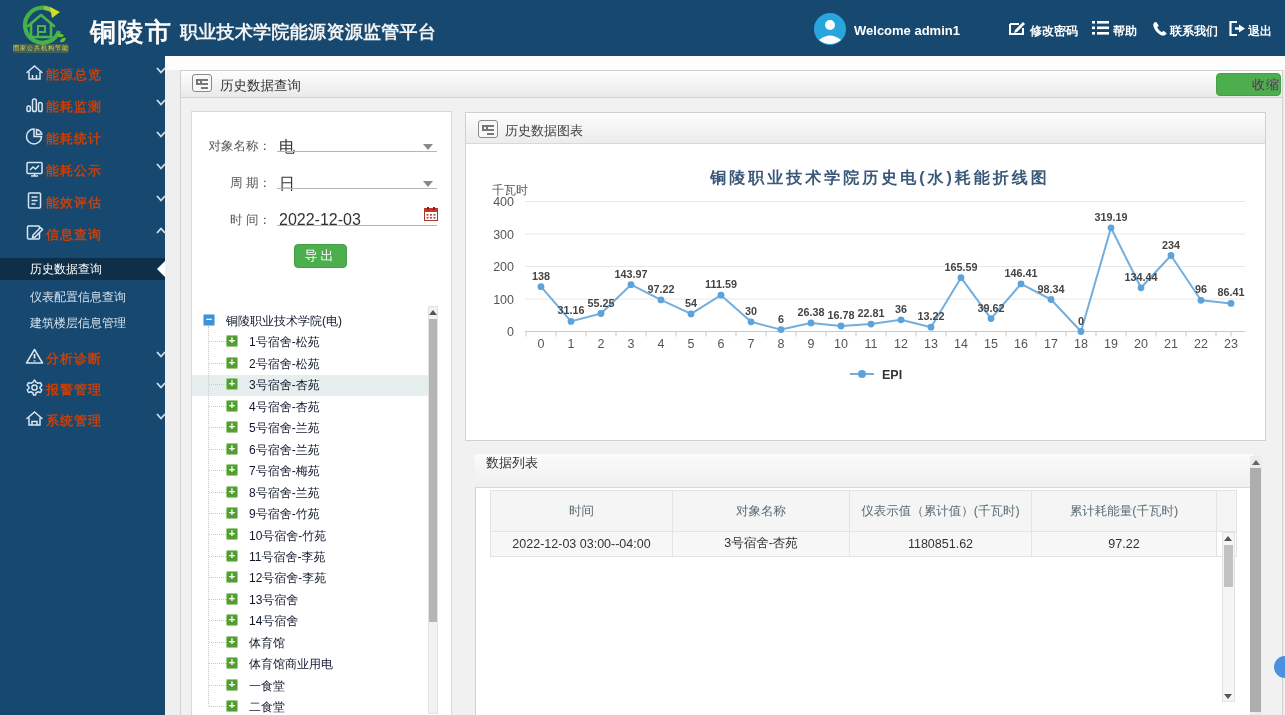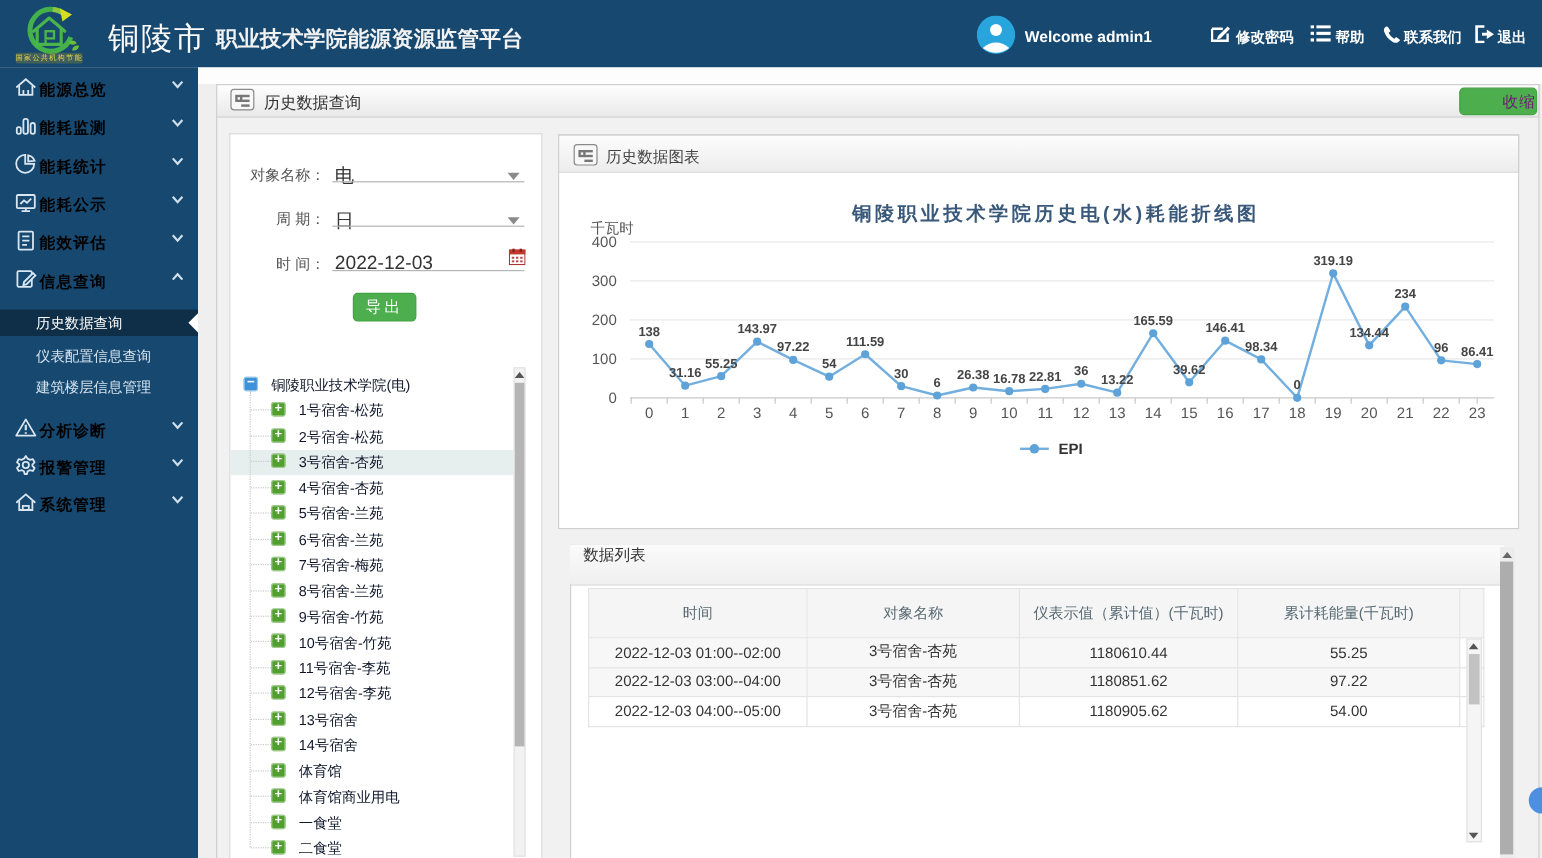--- a/index.html
+++ b/index.html
@@ -2,21 +2,21 @@
 <html><head>
 <meta charset="utf-8">
 <style>
 *{margin:0;padding:0;box-sizing:border-box}
 html,body{width:1285px;height:715px;overflow:hidden;font-family:"Liberation Sans",sans-serif;background:#efefef}
 .abs{position:absolute}
 #header{position:absolute;left:0;top:0;width:1285px;height:56px;background:#17486f}
 #sidebar{position:absolute;left:0;top:56px;width:165px;height:659px;background:#17486f}
 #contentbg{position:absolute;left:165px;top:56px;width:1120px;height:659px;background:#efefef}
 #topwhite{position:absolute;left:165px;top:56px;width:1120px;height:14px;background:#fdfdfd}
-.mitem{position:absolute;left:0;width:165px;height:32px;color:#000000;font-size:13px}
+.mitem{position:absolute;left:13px;width:165px;height:32px;color:#c2410c;font-size:13px}
 .mitem .txt{position:absolute;left:33px;top:8px;font-weight:bold;letter-spacing:1px}
 .mitem svg.ic{position:absolute;left:12px;top:5px}
 .mitem .chev{position:absolute;right:12px;top:9px}
 .sub{position:absolute;left:0;width:165px;height:26px;color:#d5e2ee;font-size:12px}
 .sub .txt{position:absolute;left:30px;top:6px}
 .sub.sel{background:#0e2f47;color:#fff}
 .hicon{color:#fff;font-size:12px;font-weight:bold}
 #opanel{position:absolute;left:180px;top:70px;width:1103px;height:645px;background:#f1f1f1;border:1px solid #d0d0d0;border-bottom:none}
 #ophead{position:absolute;left:180px;top:70px;width:1103px;height:28px;background:linear-gradient(#fefefe,#e9e9e9);border:1px solid #d0d0d0}
 .phicon{display:inline-block;width:20px;height:18px;border:1px solid #8a8a8a;border-radius:3px;position:relative;background:#f8f8f8}
@@ -60,21 +60,21 @@
 <path d="M41 9 A17.5 17.5 0 1 0 45 27" fill="none" stroke="#45b14a" stroke-width="4.2"></path>
 <path d="M41 9 A17.5 17.5 0 0 0 30 4" fill="none" stroke="#8cc63f" stroke-width="4.2"></path>
 <path d="M36 3 L46 8 L38 14 Z" fill="#d6de23"></path>
 <path d="M14 22 L27 11 L40 22" fill="none" stroke="#4ab54a" stroke-width="2.6" stroke-linejoin="round" stroke-linecap="round"></path>
 <path d="M17 20 V33 H37 V20" fill="none" stroke="#4ab54a" stroke-width="2.6" stroke-linecap="round"></path>
 <rect x="24" y="22" width="7" height="6" fill="none" stroke="#4ab54a" stroke-width="2"></rect>
 <path d="M24 33 V29" stroke="#4ab54a" stroke-width="2"></path>
 <path d="M43 31 q5 -3 7 1 q-5 3 -7 -1 M46 38 q1 -5 6 -4 q-1 5 -6 4" fill="#6abf3a"></path>
 </svg>
 <div class="abs" style="left:13px;top:44px;width:56px;text-align:center;font-size:6px;color:#e8d44d;background:rgba(190,170,20,.25);border-radius:2px;letter-spacing:1px">国家公共机构节能</div>
-<div class="abs" style="left:90px;top:15px;color:#fafafa;font-size:26px;font-weight:normal;letter-spacing:1.5px">铜陵市</div>
+<div class="abs" style="left:90px;top:15px;color:#fafafa;font-size:26px;font-weight:bold;letter-spacing:1.5px">铜陵市</div>
 <div class="abs" style="left:180px;top:20px;color:#f2f2f2;font-size:18px;font-weight:bold;letter-spacing:0.3px">职业技术学院能源资源监管平台</div>
 
 <svg class="abs" style="left:814px;top:13px" width="32" height="32" viewBox="0 0 32 32">
 <circle cx="16" cy="16" r="16" fill="#29a5dd"></circle>
 <circle cx="16" cy="12" r="5" fill="#fff"></circle>
 <path d="M5 27 q11 -9 22 0 q-5 4 -11 4 q-6 0 -11 -4" fill="#fff"></path>
 </svg>
 <div class="abs hicon" style="left:854px;top:23px;font-size:13px">Welcome admin1</div>
 <svg class="abs" style="left:1009px;top:21px" width="16" height="15" viewBox="0 0 16 15">
 <path d="M1 3 h9 M1 3 v10 h13 v-6" fill="none" stroke="#fff" stroke-width="2"></path>
@@ -438,40 +438,26 @@
       <tr>
         <th>时间</th>
         <th>对象名称</th>
         <th>仪表示值（累计值）(千瓦时)</th>
         <th>累计耗能量(千瓦时)</th>
         <th></th>
       </tr>
     </thead>
     <tbody>
 <tr class="odd">
-        <td>2022-12-03 01:00--02:00</td>
-        <td>3号宿舍-杏苑</td>
-        <td>1180610.44</td>
-        <td>55.25</td>
-        <td style="background:#fff"></td>
-      </tr>
-<tr class="odd">
         <td>2022-12-03 03:00--04:00</td>
         <td>3号宿舍-杏苑</td>
         <td>1180851.62</td>
         <td>97.22</td>
         <td style="background:#fff"></td>
       </tr>
-<tr>
-        <td>2022-12-03 04:00--05:00</td>
-        <td>3号宿舍-杏苑</td>
-        <td>1180905.62</td>
-        <td>54.00</td>
-        <td style="background:#fff"></td>
-      </tr>
 </tbody>
   </table>
 
 <div class="sbar" style="left:1222px;top:532px;width:13px;height:170px;background:#f5f5f5"></div>
 <div class="sarr up" style="left:1224px;top:536px"></div>
 <div class="sthumb" style="left:1224px;top:545px;width:9px;height:42px;background:#c2c2c2"></div>
 <div class="sarr dn" style="left:1224px;top:694px"></div>
 
 <div class="sbar" style="left:1250px;top:456px;width:12px;height:259px;border:none;background:#ececec"></div>
 <div class="sarr up" style="left:1252px;top:460px;border-bottom-color:#666"></div>

